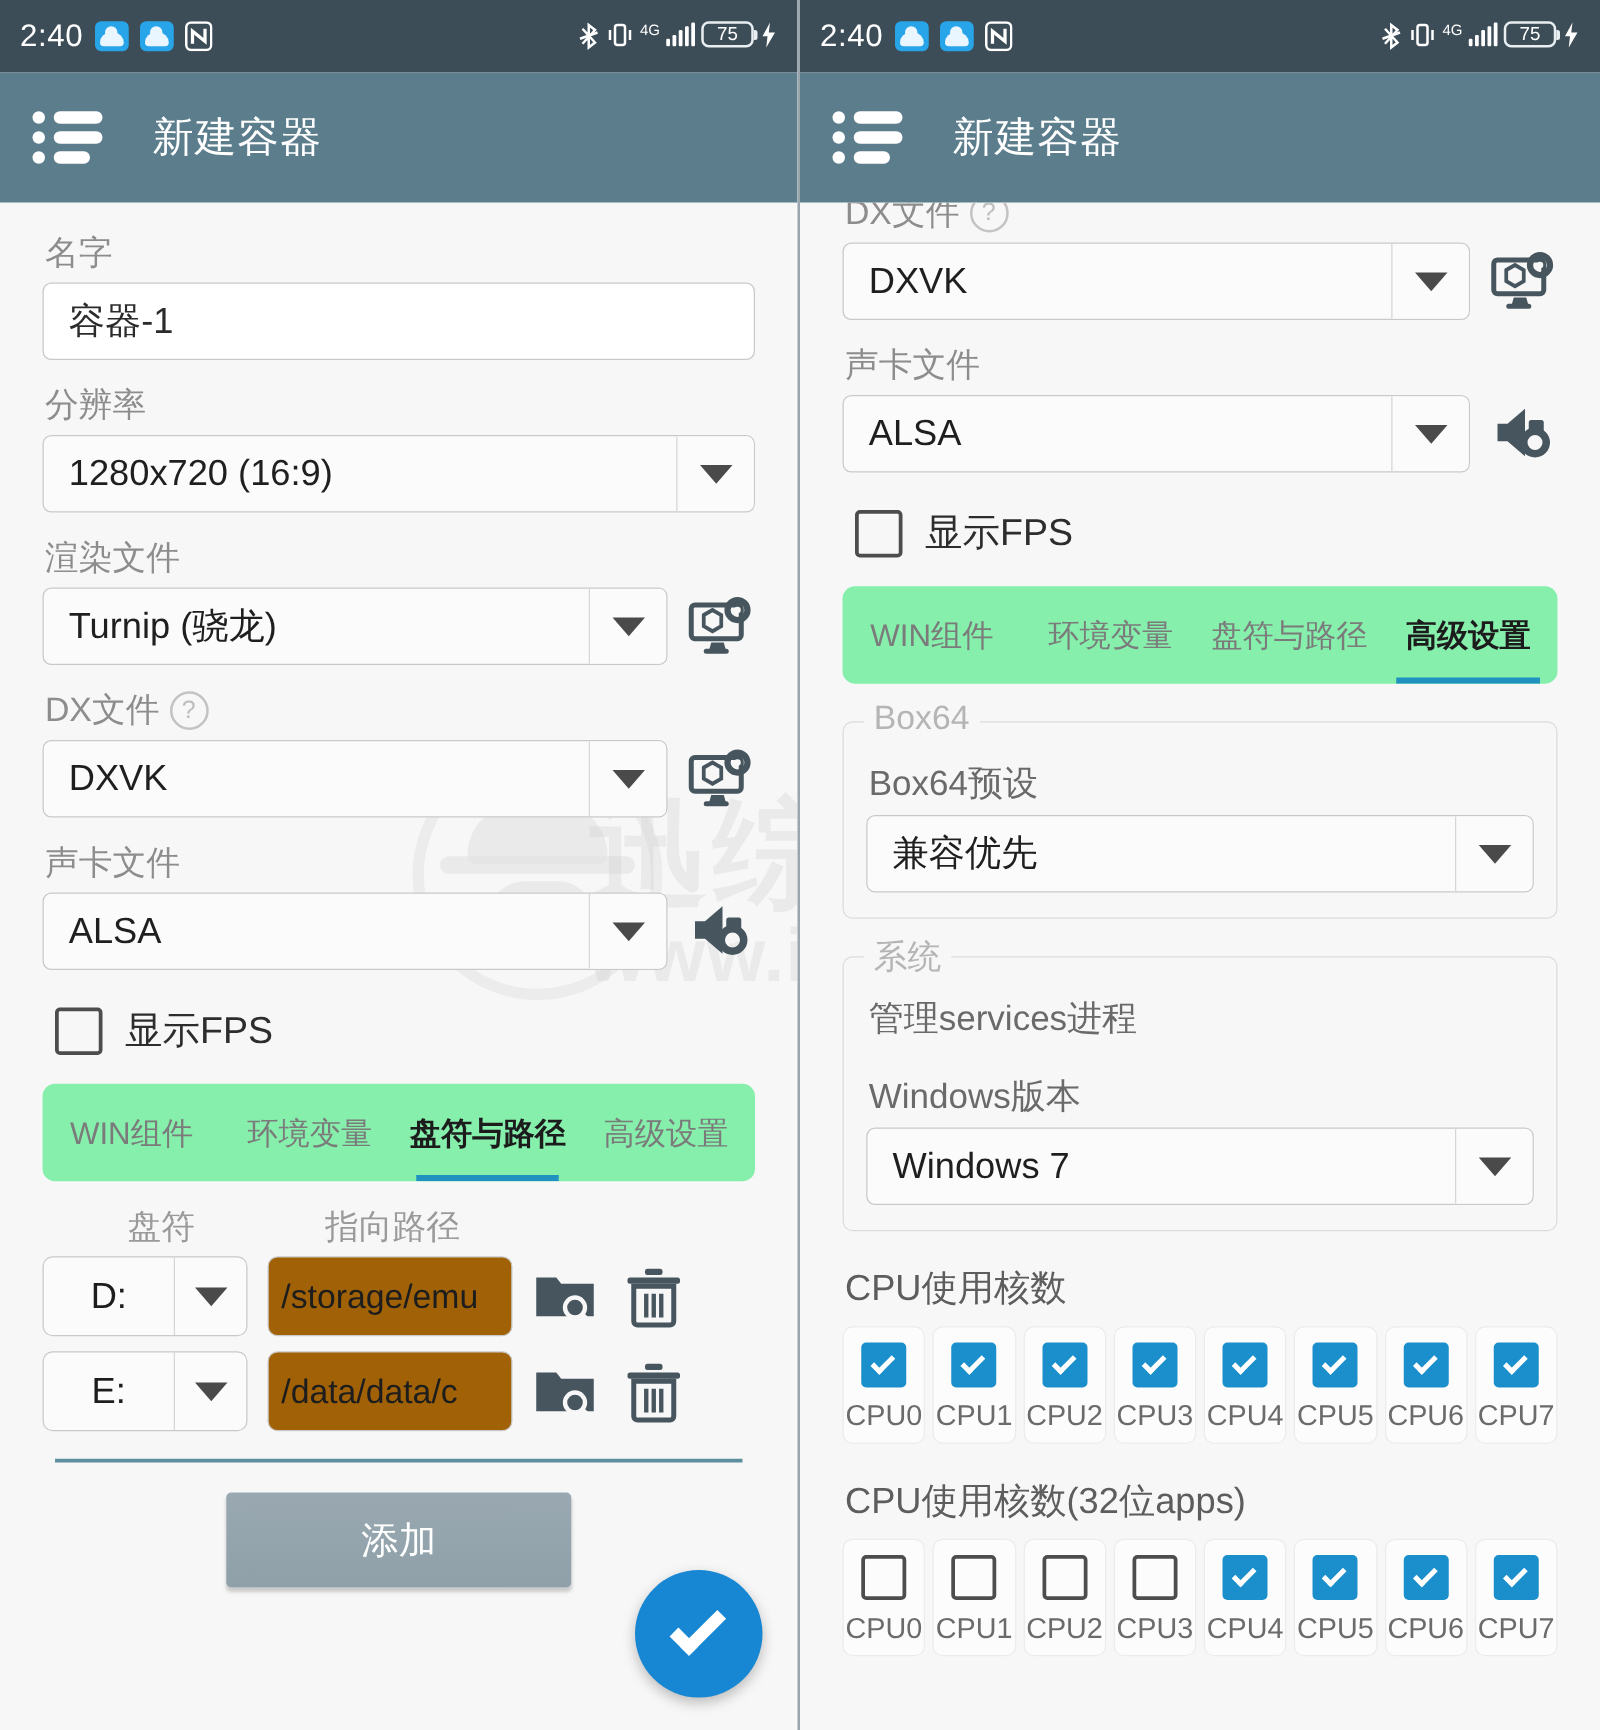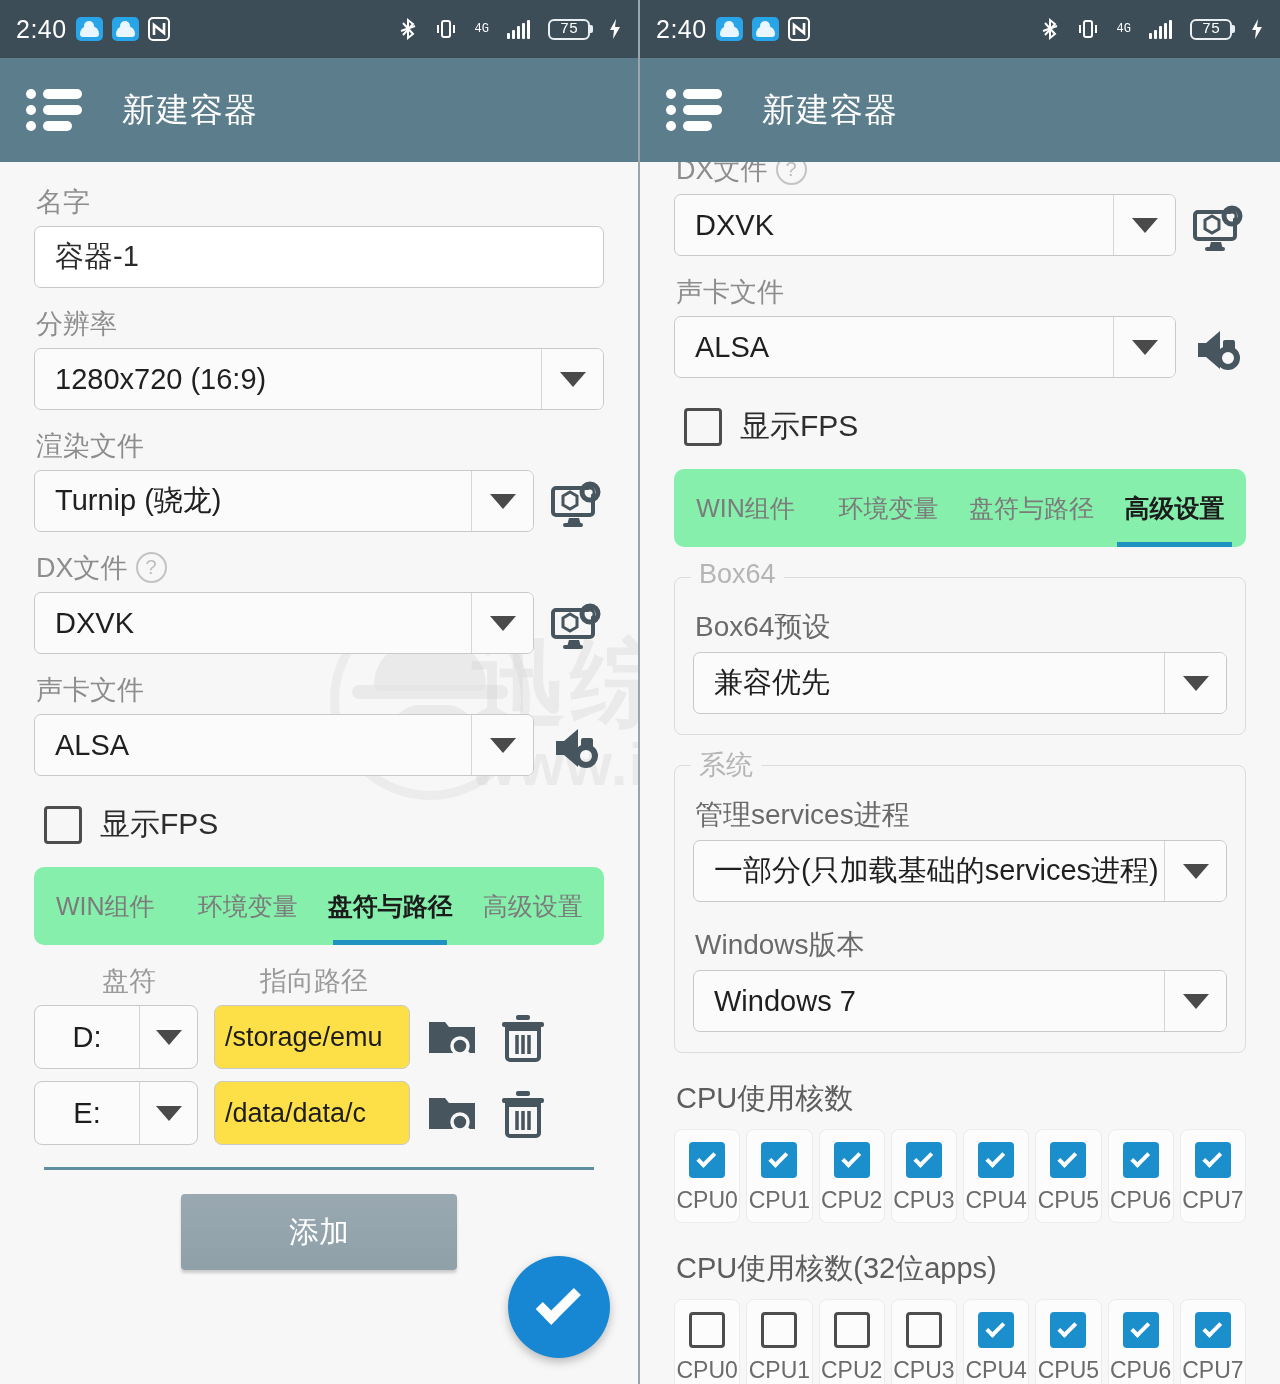--- a/index.html
+++ b/index.html
@@ -18,21 +18,21 @@
   .panel.left { border-right: 2px solid #9aa6ad; }
 
   
   .statusbar {
     height: 58px; background: #3d4d57;
     display: flex; align-items: center; justify-content: space-between;
     padding: 0 16px; color: #ffffff;
   }
   .sb-left { display: flex; align-items: center; gap: 9px; }
   .sb-time { font-size: 25px; letter-spacing: .5px; color:#ffffff; }
-  .sb-right { display: flex; align-items: center; gap: 18px; font-family: Liberation Mono, monospace; }
+  .sb-right { display: flex; align-items: flex-start; gap: 5px; }
   .sb-ico { display:inline-flex; align-items:center; justify-content:center; }
   .chip {
     width: 27px; height: 24px; border-radius: 5px; background: #28a5e8;
     display:inline-flex; align-items:flex-end; justify-content:center;
   }
   .chip .cloud {
     width: 19px; height: 11px; background: #eaf6ff; border-radius: 8px 8px 3px 3px;
     margin-bottom: 4px; position: relative;
   }
   .chip .cloud:before{
@@ -105,21 +105,21 @@
   
   .form { position:relative; z-index: 5; padding: 22px 34px 0 34px; }
   .field-label { font-size: 27px; color:#8d8d8d; margin: 0 0 6px 2px; }
   .text-input {
     background:#ffffff; border:1px solid #c9c9c9; border-radius:7px;
     height: 62px; display:flex; align-items:center; padding: 0 20px;
     font-size: 29px; color:#2b2b2b;
   }
   .row-gap { margin-bottom: 18px; }
 
-  .select-wrap { display:flex; align-items:flex-end; gap:16px; }
+  .select-wrap { display:flex; align-items:center; gap:16px; }
   .select {
     flex: 1; height: 62px; background:#fbfbfb; border:1px solid #c9c9c9; border-radius:7px;
     display:flex; align-items:center; overflow:hidden;
   }
   .select .val { flex:1; padding: 0 20px; font-size:29px; color:#1f1f1f; white-space:nowrap; overflow:hidden; }
   .select .caret {
     width: 62px; height:100%; border-left:1px solid #d6d6d6;
     display:flex; align-items:center; justify-content:center; background:#fbfbfb;
   }
   .caret-glyph { width:0;height:0;border-left:13px solid transparent;border-right:13px solid transparent;border-top:15px solid #4a4a4a; }
@@ -157,21 +157,21 @@
   .drive-head .c1 { width: 190px; text-align:center; font-size:27px; color:#9a9a9a; }
   .drive-head .c2 { font-size:27px; color:#9a9a9a; padding-left: 36px; text-align: center; }
   .drive-row { display:flex; align-items:center; gap:16px; margin-bottom: 12px; }
   .mini-select {
     width: 164px; height: 64px; background:#fbfbfb; border:1px solid #c9c9c9; border-radius:8px;
     display:flex; align-items:center;
   }
   .mini-select .val { flex:1; text-align:center; font-size:29px; color:#1d1d1d; }
   .mini-select .caret { width:58px; height:100%; border-left:1px solid #d6d6d6; display:flex; align-items:center; justify-content:center; }
   .path-input {
-    width: 196px; height: 64px; background:#fde047; border:1px solid #c9c9c9; border-radius:8px;
+    width: 196px; height: 64px; background:#a16207; border:1px solid #c9c9c9; border-radius:8px;
     display:flex; align-items:center; padding: 0 10px; font-size:27px; color:#1d1d1d;
     overflow:hidden; white-space:nowrap;
   }
   .act-icon { width: 54px; height:54px; flex:0 0 54px; }
 
   .divider { height:3px; background:#5e8fa0; margin: 22px 10px 0 10px; }
 
   .add-btn {
     width: 276px; height: 76px; margin: 24px auto 0 auto;
     background: linear-gradient(#9aa9b1,#8fa0a8);
@@ -597,26 +597,20 @@
             <span class="val">兼容优先</span>
             <span class="caret">
                 <span class="caret-glyph"></span>
               </span>
           </div>
         </div>
 
         <div class="group-box">
           <span class="group-title">系统</span>
           <div class="sub-label">管理services进程</div>
-          <div class="select">
-            <span class="val">一部分(只加载基础的services进程)</span>
-            <span class="caret">
-                <span class="caret-glyph"></span>
-              </span>
-          </div>
           <div class="sub-label" style="margin-top:24px">Windows版本</div>
           <div class="select">
             <span class="val">Windows 7</span>
             <span class="caret">
                 <span class="caret-glyph"></span>
               </span>
           </div>
         </div>
 
         <div class="cpu-title">CPU使用核数</div>

